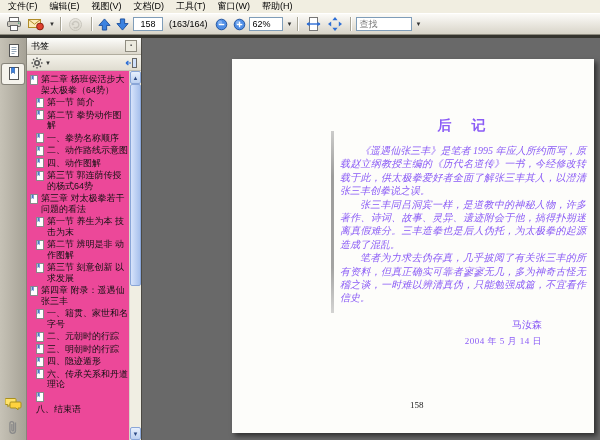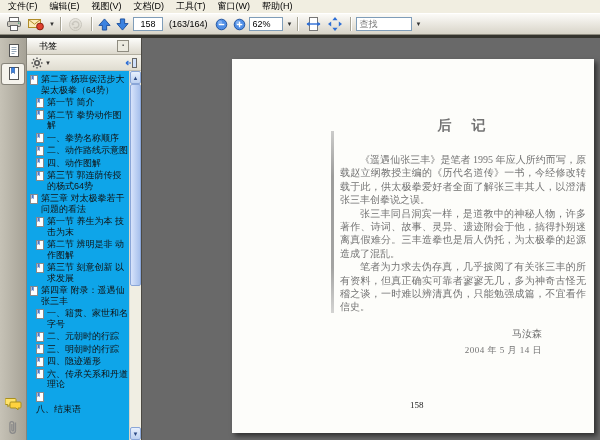--- a/index.html
+++ b/index.html
@@ -28,45 +28,45 @@
   
   .content{flex:1;display:flex;min-height:0;}
 
   .navstrip{width:26px;background:linear-gradient(90deg,#c6c2b6,#a6a296);border-right:1px solid #87847a;display:flex;flex-direction:column;align-items:center;padding:3px 0;gap:3px;flex:0 0 auto;}
   .strip-btn{width:22px;height:20px;display:flex;align-items:center;justify-content:center;border-radius:2px;}
   .strip-btn.active{background:#f5f3ec;box-shadow:0 0 0 1px #87847a;}
   .strip-spacer{flex:1;}
 
   
   .panel{width:114px;background:#f2f0e8;border-right:1px solid #4c4a44;display:flex;flex-direction:column;flex:0 0 auto;}
-  .panel-header{height:16px;display:flex;align-items:center;padding:0 12px;font-size:9px;background:linear-gradient(#fdfdfb,#dcd8cc);border-bottom:1px solid #b1ad9f;flex:0 0 auto;}
+  .panel-header{height:16px;display:flex;align-items:center;padding:0 4px;font-size:9px;background:linear-gradient(#fdfdfb,#dcd8cc);border-bottom:1px solid #b1ad9f;flex:0 0 auto;}
   .panel-title{flex:1;}
   .header-btn{width:10px;height:10px;border:1px solid #8f8c80;background:#eceadf;font-size:6px;line-height:8px;text-align:center;color:#555;}
   .panel-tools{height:15px;display:flex;align-items:center;padding:0 4px;background:linear-gradient(#f4f2ea,#e0ddd1);border-bottom:1px solid #c4c0b2;flex:0 0 auto;gap:1px;}
   .pt-spacer{flex:1;}
 
-  .bk-list{flex:1;position:relative;background:#0ea5e9;overflow:hidden;padding:2px 12px 2px 3px;}
+  .bk-list{flex:1;position:relative;background:#ec4899;overflow:hidden;padding:2px 12px 2px 3px;}
   .bk-item{display:flex;gap:3px;font-size:9px;line-height:10.5px;padding:1px 0;color:#111;align-items:flex-start;}
   .bk-item.lv1{padding-left:6px;}
   .bk-icon{flex:0 0 auto;margin-top:0.5px;}
   .bk-label{flex:1;word-break:break-all;}
 
   .scrollbar{position:absolute;right:0;top:0;bottom:0;width:11px;background:#f0eee3;border-left:1px solid #d9d6c9;}
   .sb-btn{position:absolute;left:0;right:0;height:11px;background:linear-gradient(#e8f0fd,#bcd0f0);border:1px solid #8aa6d8;border-radius:2px;display:flex;align-items:center;justify-content:center;font-size:6px;color:#2c4a86;}
   .sb-up{top:0;}
   .sb-down{bottom:0;}
   .sb-thumb{position:absolute;left:0;right:0;top:13px;height:200px;background:linear-gradient(90deg,#d7e3fb,#a7c0ec);border:1px solid #8aa6d8;border-radius:2px;}
 
   
   .docpane{flex:1;position:relative;background:#696969;overflow:hidden;}
   .page{position:absolute;left:90px;top:21px;width:362px;height:374px;background:#fdfdfa;box-shadow:3px 3px 5px rgba(0,0,0,.55);}
   .crease{position:absolute;left:99px;top:72px;width:3px;height:182px;background:linear-gradient(#9a9a9a,#3c3c3c 25%,#4a4a4a 75%,#aaa);opacity:.5;}
-  .textblock{position:absolute;left:108px;top:58px;width:246px;font-family:"Liberation Serif","DejaVu Serif",serif;color:#737373;}
+  .textblock{position:absolute;left:108px;top:58px;width:246px;font-family:"Liberation Serif","DejaVu Serif",serif;color:#8b5cf6;}
   .doc-title{text-align:center;font-size:14px;font-weight:bold;letter-spacing:3px;}
-  .doc-body{margin-top:18px;font-size:10px;line-height:13.4px;text-align:justify;}
+  .doc-body{margin-top:9px;font-size:10px;line-height:13.4px;text-align:justify;font-style:italic;}
   .doc-body p{margin:0;text-indent:2em;}
   .signature{margin-top:13px;text-align:right;padding-right:44px;font-size:10px;}
   .sig-date{font-size:9px;margin-top:3px;letter-spacing:.5px;}
   .folio{position:absolute;top:341px;left:178px;font-size:9px;font-family:"Liberation Serif","DejaVu Serif",serif;color:#222;}
 
   svg{display:block;}
 </style>
 </head>
 <body>
 

